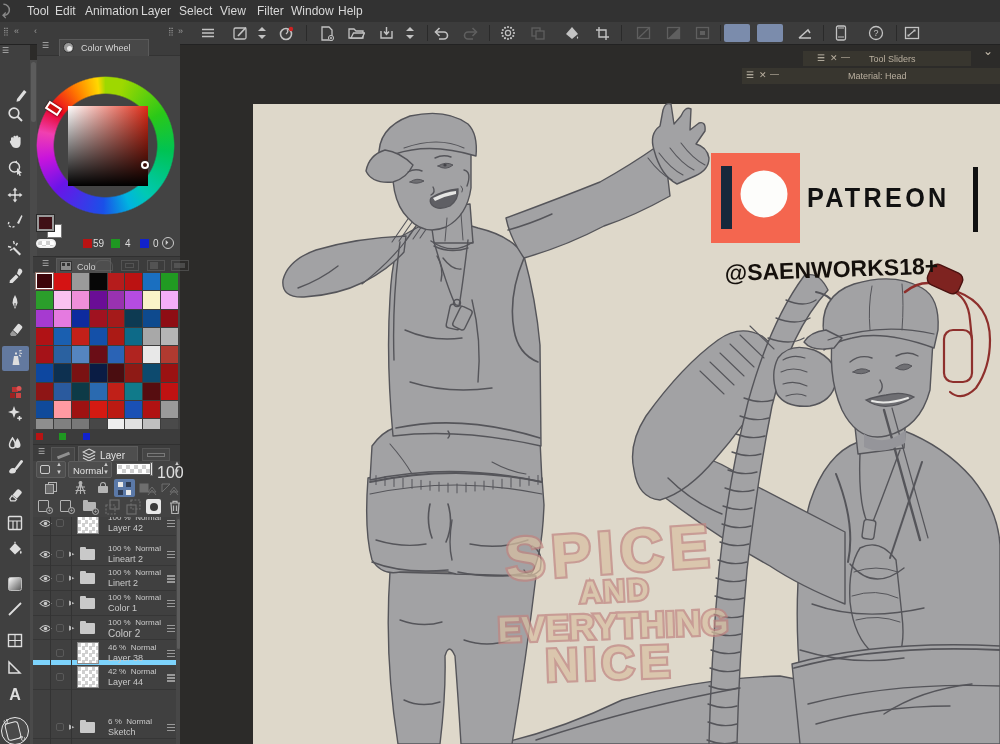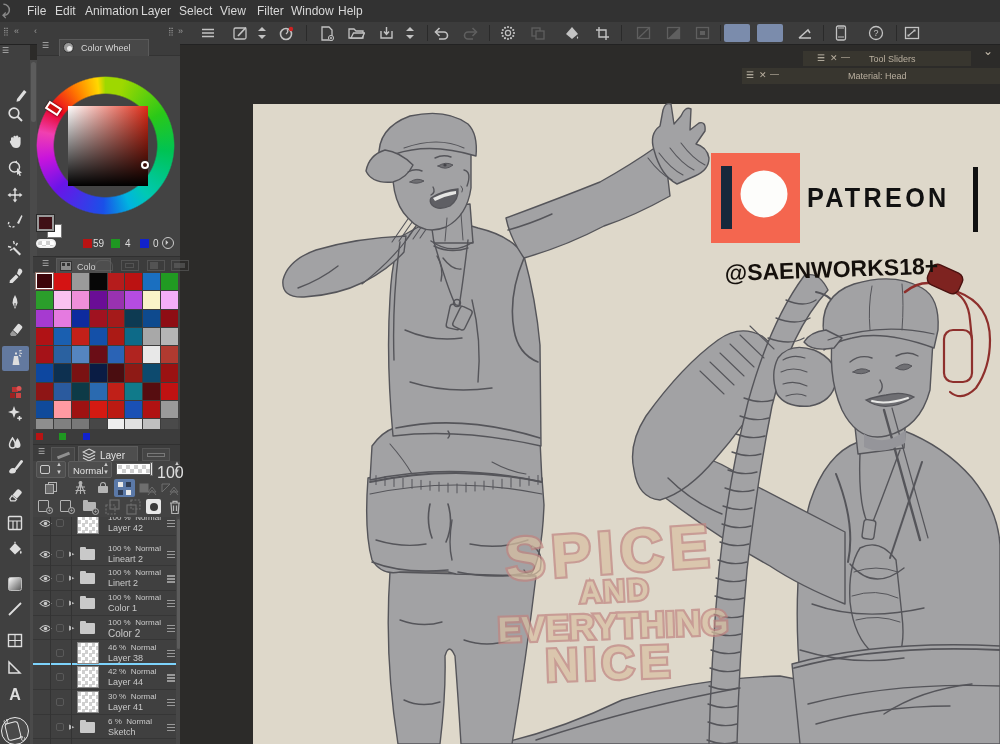--- a/index.html
+++ b/index.html
@@ -245,21 +245,21 @@
   </div>
   <div class="abs" style="left:742px;top:68px;width:258px;height:16px;background:#38362f;color:#b9af9f;font-size:9px;">
     <span style="position:absolute;left:4px;top:2px;color:#cfc7b8;">☰</span>
     <span style="position:absolute;left:17px;top:2px;">✕</span>
     <span style="position:absolute;left:28px;top:1px;">—</span>
     <span style="position:absolute;left:106px;top:3px;">Material: Head</span>
   </div>
   <div class="abs" style="left:983px;top:44px;color:#c5bcac;font-size:12px;">⌄</div>
 
   <div class="abs" id="menubar">
-    <span style="left:27px">File</span>
+    <span style="left:27px">Tool</span>
       <span style="left:55px">Edit</span>
     <span style="left:85px">Animation</span>
       <span style="left:141px">Layer</span>
     <span style="left:179px">Select</span>
       <span style="left:220px">View</span>
     <span style="left:257px">Filter</span>
       <span style="left:291px">Window</span>
     <span style="left:338px">Help</span>
     <span style="left:2px;top:2px;color:#888;font-size:14px;font-weight:bold">⤸</span>
   </div>
@@ -875,39 +875,32 @@
             <circle cx="6.5" cy="4.5" r="1.8" fill="#c9c9c9"></circle>
           </svg>
           <span style="position:absolute;left:23px;top:8px;width:8px;height:8px;border:1px solid #5a5a5a;border-radius:2px"></span>
           <span style="position:absolute;left:36px;top:8px;color:#bbb;font-size:7px">▶</span>
           <span style="position:absolute;left:47px;top:5px;width:6px;height:3px;background:#c9c9c9;border-radius:1px 1px 0 0"></span>
           <span style="position:absolute;left:47px;top:7px;width:15px;height:11px;background:#c9c9c9;border-radius:1px"></span>
           <span style="position:absolute;left:75px;top:2px;color:#c9c9c9;font-size:8px">100 %&nbsp; Normal</span>
           <span style="position:absolute;left:75px;top:12px;color:#c9c9c9;font-size:10px">Color 2</span>
           <span style="position:absolute;right:5px;top:9px;width:8px;height:1.4px;background:#999;box-shadow:0 3px #999, 0 6px #999"></span>
         </div>
-        <div style="position:absolute;left:0;top:123.5px;width:147px;height:24.7px;border-bottom:2px solid #7dd3fc">
+        <div style="position:absolute;left:0;top:123.5px;width:147px;height:24.7px;border-bottom:5px solid #7dd3fc">
           <span style="position:absolute;left:23px;top:8px;width:8px;height:8px;border:1px solid #5a5a5a;border-radius:2px"></span>
           <span class="chk" style="position:absolute;left:44px;top:1px;width:22px;height:22px;border:1px solid #8a8a8a;background-size:7px 7px;background-color:#fff"></span>
           <span style="position:absolute;left:75px;top:2px;color:#c9c9c9;font-size:8px">46 %&nbsp; Normal</span>
           <span style="position:absolute;left:75px;top:12px;color:#c9c9c9;font-size:9px">Layer 38</span>
           <span style="position:absolute;right:5px;top:9px;width:8px;height:1.4px;background:#999;box-shadow:0 3px #999, 0 6px #999"></span>
         </div>
         <div style="position:absolute;left:0;top:148.2px;width:147px;height:24.7px;border-bottom:1px solid #363636">
           <span style="position:absolute;left:23px;top:8px;width:8px;height:8px;border:1px solid #5a5a5a;border-radius:2px"></span>
           <span class="chk" style="position:absolute;left:44px;top:1px;width:22px;height:22px;border:1px solid #8a8a8a;background-size:7px 7px;background-color:#fff"></span>
           <span style="position:absolute;left:75px;top:2px;color:#c9c9c9;font-size:8px">42 %&nbsp; Normal</span>
           <span style="position:absolute;left:75px;top:12px;color:#c9c9c9;font-size:9px">Layer 44</span>
-          <span style="position:absolute;right:5px;top:9px;width:8px;height:1.4px;background:#999;box-shadow:0 3px #999, 0 6px #999"></span>
-        </div>
-        <div style="position:absolute;left:0;top:172.9px;width:147px;height:24.7px;border-bottom:1px solid #363636">
-          <span style="position:absolute;left:23px;top:8px;width:8px;height:8px;border:1px solid #5a5a5a;border-radius:2px"></span>
-          <span class="chk" style="position:absolute;left:44px;top:1px;width:22px;height:22px;border:1px solid #8a8a8a;background-size:7px 7px;background-color:#fff"></span>
-          <span style="position:absolute;left:75px;top:2px;color:#c9c9c9;font-size:8px">30 %&nbsp; Normal</span>
-          <span style="position:absolute;left:75px;top:12px;color:#c9c9c9;font-size:9px">Layer 41</span>
           <span style="position:absolute;right:5px;top:9px;width:8px;height:1.4px;background:#999;box-shadow:0 3px #999, 0 6px #999"></span>
         </div>
         <div style="position:absolute;left:0;top:197.6px;width:147px;height:24.7px;border-bottom:1px solid #363636">
           <span style="position:absolute;left:23px;top:8px;width:8px;height:8px;border:1px solid #5a5a5a;border-radius:2px"></span>
           <span style="position:absolute;left:36px;top:8px;color:#bbb;font-size:7px">▶</span>
           <span style="position:absolute;left:47px;top:5px;width:6px;height:3px;background:#c9c9c9;border-radius:1px 1px 0 0"></span>
           <span style="position:absolute;left:47px;top:7px;width:15px;height:11px;background:#c9c9c9;border-radius:1px"></span>
           <span style="position:absolute;left:75px;top:2px;color:#c9c9c9;font-size:8px">6 %&nbsp; Normal</span>
           <span style="position:absolute;left:75px;top:12px;color:#c9c9c9;font-size:9px">Sketch</span>
           <span style="position:absolute;right:5px;top:9px;width:8px;height:1.4px;background:#999;box-shadow:0 3px #999, 0 6px #999"></span>

